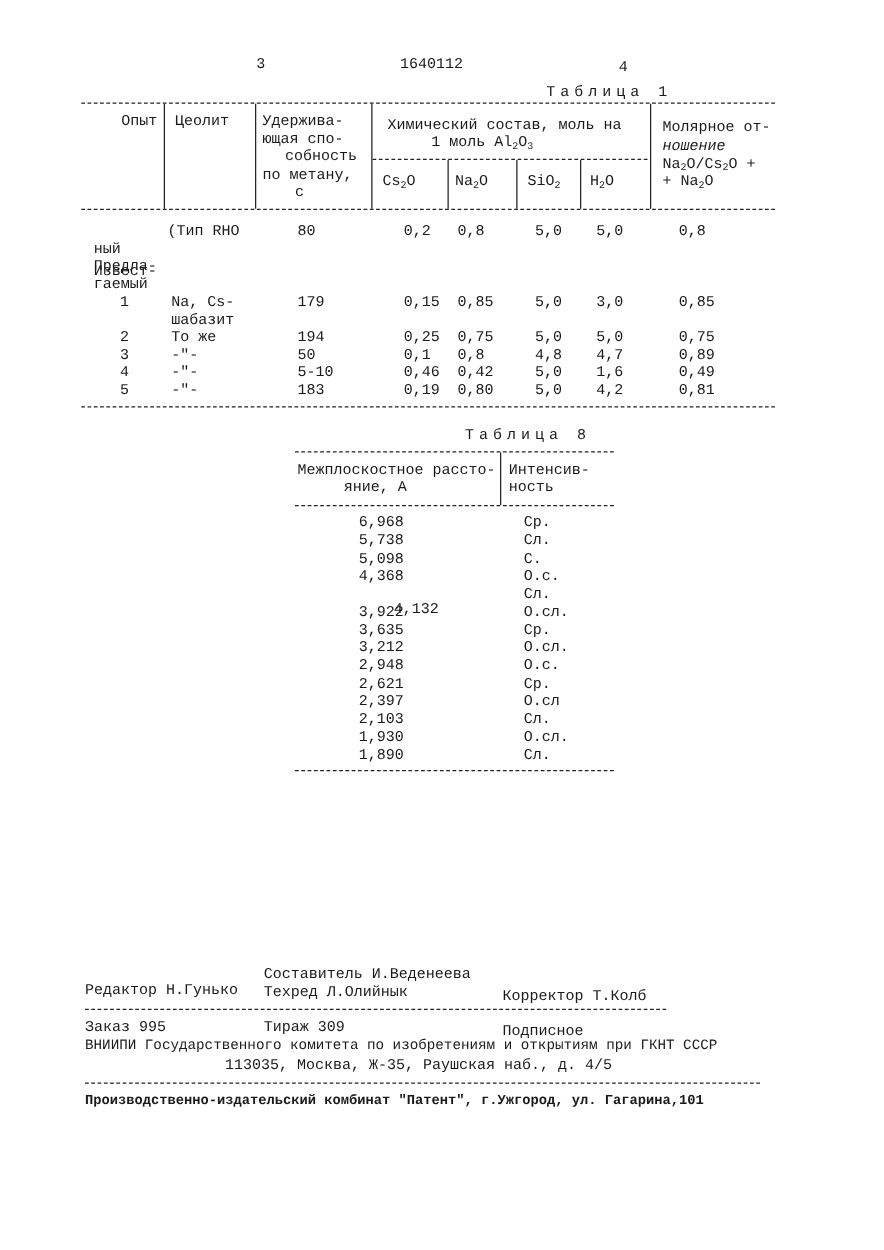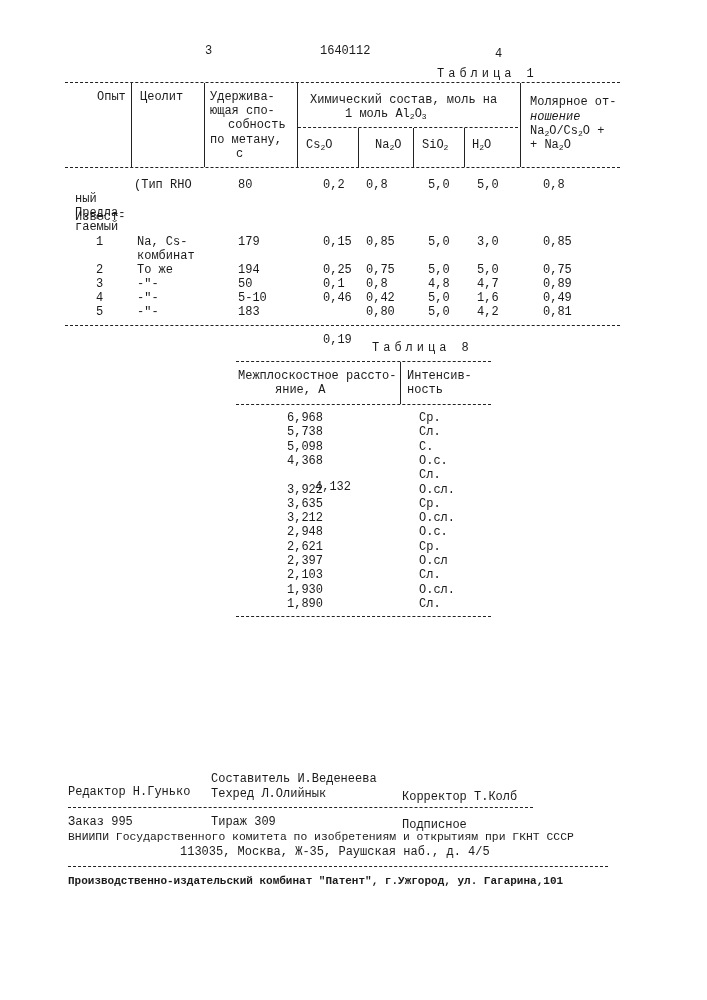--- a/index.html
+++ b/index.html
@@ -39,21 +39,21 @@
   <div class="abs hdr" style="left:210px;top:90px;">Удержива-</div>
   <div class="abs hdr" style="left:210px;top:104px;">ющая спо-</div>
   <div class="abs hdr" style="left:228px;top:118px;">собность</div>
   <div class="abs hdr" style="left:210px;top:133px;">по метану,</div>
   <div class="abs hdr" style="left:236px;top:147px;">с</div>
 
   <div class="abs hdr" style="left:310px;top:93px;">Химический состав, моль на</div>
   <div class="abs hdr" style="left:345px;top:107px;">1 моль Al<sub>2</sub>O<sub>3</sub></div>
 
   <div class="abs hdr" style="left:306px;top:138px;">Cs<sub>2</sub>O</div>
-  <div class="abs hdr" style="left:375px;top:138px;text-align:center;">Na<sub>2</sub>O</div>
+  <div class="abs hdr" style="left:364px;top:138px;text-align:center;">Na<sub>2</sub>O</div>
   <div class="abs hdr" style="left:422px;top:138px;">SiO<sub>2</sub></div>
   <div class="abs hdr" style="left:472px;top:138px;">H<sub>2</sub>O</div>
 
   <div class="abs hdr" style="left:530px;top:95px;">Молярное от-</div>
   <div class="abs hdr" style="left:530px;top:110px;font-style:italic;">ношение</div>
   <div class="abs hdr" style="left:530px;top:124px;">Na<sub>2</sub>O/Cs<sub>2</sub>O +</div>
   <div class="abs hdr" style="left:530px;top:138px;">+ Na<sub>2</sub>O</div>
 
   <div>
     <div class="abs" style="left:75px;top:178px;margin-top:32px;">Извест-</div>
@@ -68,21 +68,21 @@
   </div>
 
   <div>
     <div class="abs" style="left:75px;top:206px;">Предла-</div>
     <div class="abs" style="left:75px;top:220px;">гаемый</div>
   </div>
 
   <div>
     <div class="abs" style="left:96px;top:235px;">1</div>
     <div class="abs" style="left:137px;top:235px;">Na, Cs-</div>
-    <div class="abs" style="left:137px;top:249px;">комбинат</div>
+    <div class="abs" style="left:137px;top:249px;">шабазит</div>
     <div class="abs" style="left:238px;top:235px;">179</div>
     <div class="abs" style="left:323px;top:235px;">0,15</div>
     <div class="abs" style="left:366px;top:235px;">0,85</div>
     <div class="abs" style="left:428px;top:235px;">5,0</div>
     <div class="abs" style="left:477px;top:235px;">3,0</div>
     <div class="abs" style="left:543px;top:235px;">0,85</div>
   </div>
 
   <div>
     <div class="abs" style="left:96px;top:263px;">2</div>
@@ -114,21 +114,21 @@
     <div class="abs" style="left:366px;top:291px;">0,42</div>
     <div class="abs" style="left:428px;top:291px;">5,0</div>
     <div class="abs" style="left:477px;top:291px;">1,6</div>
     <div class="abs" style="left:543px;top:291px;">0,49</div>
   </div>
 
   <div>
     <div class="abs" style="left:96px;top:305px;">5</div>
     <div class="abs" style="left:137px;top:305px;">-"-</div>
     <div class="abs" style="left:238px;top:305px;">183</div>
-    <div class="abs" style="left:323px;top:305px;margin-top:28px;">0,19</div>
+    <div class="abs" style="left:323px;top:305px;">0,19</div>
     <div class="abs" style="left:366px;top:305px;">0,80</div>
     <div class="abs" style="left:428px;top:305px;">5,0</div>
     <div class="abs" style="left:477px;top:305px;">4,2</div>
     <div class="abs" style="left:543px;top:305px;">0,81</div>
   </div>
 </div>
 
 <div class="abs spaced" style="left:372px;top:341px;">Таблица 8</div>
 <div>
   <div class="dash" style="left:236px;top:361px;width:255px;"></div>

